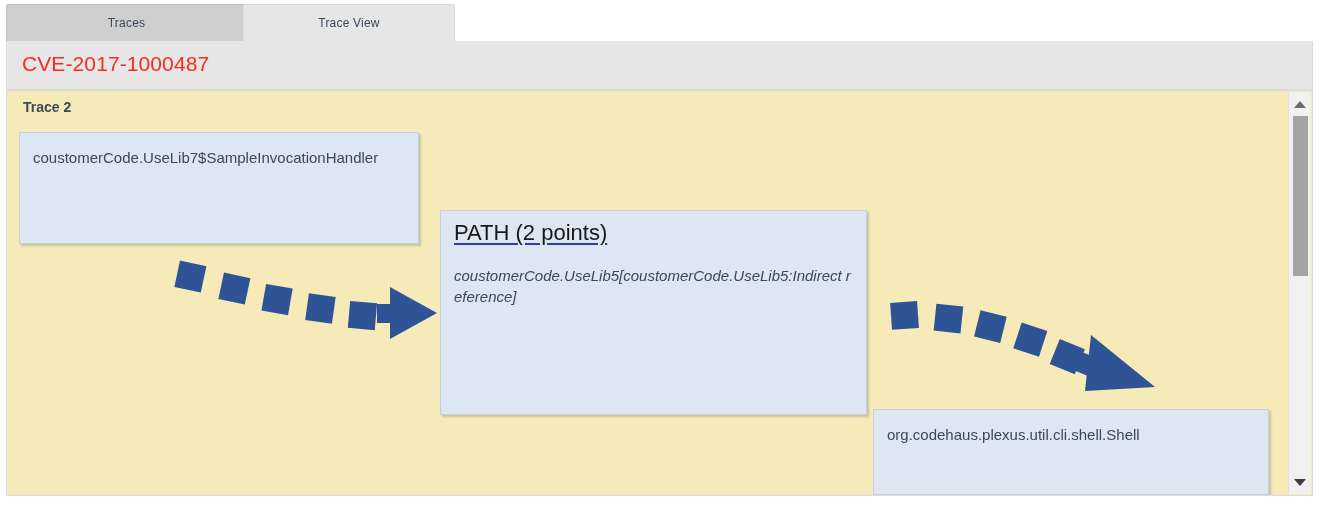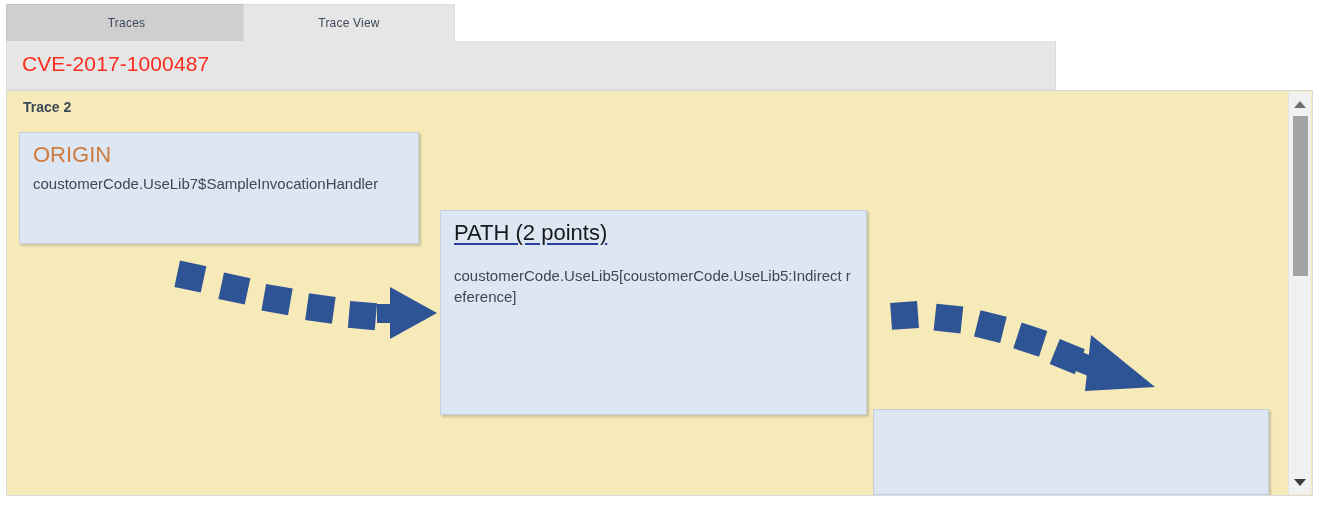--- a/index.html
+++ b/index.html
@@ -56,21 +56,21 @@
     width: 212px;
     background: #e6e6e6;
     border-color: #dcdcdc;
   }
 
   
   .header-band {
     position: absolute;
     left: 6px;
     top: 41px;
-    width: 1050px;
+    width: 1307px;
     height: 49px;
     background: #e6e6e6;
     box-sizing: border-box;
     border: 1px solid #dcdcdc;
     border-top: none;
   }
   .cve-id {
     position: absolute;
     left: 15px;
     top: 11px;
@@ -133,21 +133,21 @@
     text-decoration-color: #2b3fa0;
     text-underline-offset: 3px;
   }
   .node-body {
     font-size: 15px;
     line-height: 21px;
     color: #3c4858;
     word-break: break-all;
     margin-top: 5px;
   }
-  .node-body.spaced { margin-top: 19px; }
+  .node-body.spaced { margin-top: 19px; font-style: italic; }
 
   #origin-node { left: 12px;  top: 41px;  width: 400px; height: 112px; }
   #path-node   { left: 433px; top: 119px; width: 427px; height: 205px; }
   #target-node { left: 866px; top: 318px; width: 396px; height: 86px; }
 
   .path-title { margin-bottom: 2px; }
 
   
   .arrow-svg {
     position: absolute;
@@ -241,30 +241,30 @@
           <rect x="928" y="214" width="27" height="27" transform="rotate(6 941 227)"></rect>
           <rect x="970" y="222" width="27" height="27" transform="rotate(14 983 235)"></rect>
           <rect x="1010" y="235" width="27" height="27" transform="rotate(18 1023 248)"></rect>
           <rect x="1047" y="252" width="27" height="27" transform="rotate(22 1060 265)"></rect>
           <polygon points="1084,244 1148,296 1078,300"></polygon>
           <rect x="1068" y="263" width="20" height="20" transform="rotate(22 1078 273)"></rect>
         </g>
       </svg>
 
       <div class="node" id="origin-node">
-        <div class="node-title origin">ORIGIN</div>
         <div class="node-body">coustomerCode.UseLib7$SampleInvocationHandler</div>
       </div>
 
       <div class="node" id="path-node">
         <div class="node-title path path-title">PATH (2 points)</div>
         <div class="node-body spaced">coustomerCode.UseLib5[coustomerCode.UseLib5:Indirect reference]</div>
       </div>
 
       <div class="node" id="target-node">
+        <div class="node-body">org.codehaus.plexus.util.cli.shell.Shell</div>
       </div>
 
     </div>
 
     <div class="scrollbar">
       <div class="sb-btn sb-up">
         <div class="tri-up"></div>
       </div>
       <div class="sb-thumb"></div>
       <div class="sb-btn sb-down">

